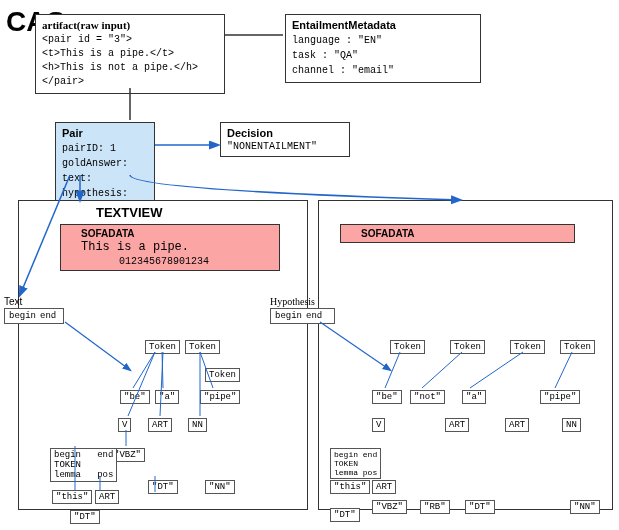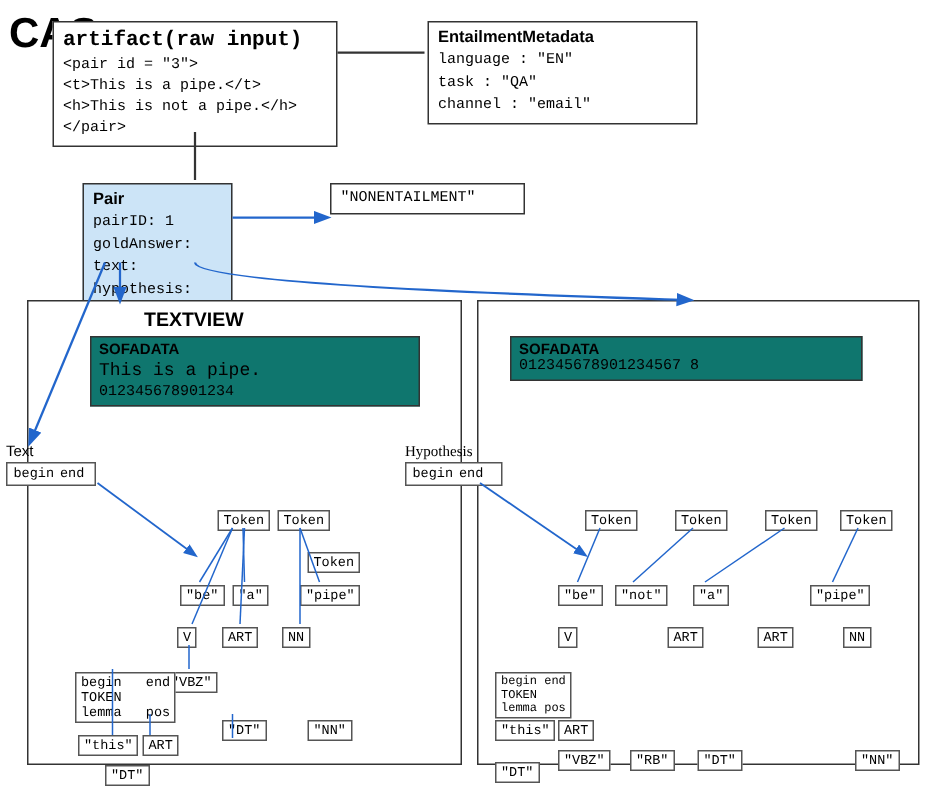--- a/index.html
+++ b/index.html
@@ -29,35 +29,35 @@
     .artifact-box {
       position: absolute;
       top: 14px;
       left: 35px;
       width: 190px;
       border: 1.5px solid #333;
       padding: 4px 6px;
       background: #fff;
     }
     .artifact-box .box-title {
-      font-family: Liberation Mono, monospace;
-      font-weight: bold;
-      font-size: 14px;
+      font-family: Liberation Serif, serif;
+      font-weight: bold;
+      font-size: 11px;
       margin-bottom: 2px;
     }
     .artifact-box .box-content {
       font-size: 10px;
       line-height: 1.4;
     }
     
     .entailment-box {
       position: absolute;
       top: 14px;
       left: 285px;
-      width: 180px;
+      width: 196px;
       border: 1.5px solid #333;
       padding: 4px 6px;
       background: #fff;
     }
     .entailment-box .box-title {
       font-family: Arial, sans-serif;
       font-weight: bold;
       font-size: 11px;
       margin-bottom: 2px;
     }
@@ -137,35 +137,36 @@
       top: 205px;
       left: 375px;
       font-family: Arial, sans-serif;
       font-weight: bold;
       font-size: 13px;
     }
     
     .sofadata-box {
       position: absolute;
       border: 1.5px solid #333;
-      padding: 3px 5px;
-      background: #0f766e;
+      padding: 3px 20px;
+      background: #fca5a5;
     }
     .sofadata-title {
       font-family: Arial, sans-serif;
       font-weight: bold;
       font-size: 10px;
     }
     .sofadata-text {
       font-size: 12px;
       font-weight: normal;
       line-height: 1.4;
     }
     .sofadata-numbers {
       font-size: 10px;
+      margin-left: 38px;
     }
     
     .anno-box {
       position: absolute;
       border: 1.5px solid #555;
       background: #fff;
       font-size: 9px;
       padding: 1px 3px;
       font-family: 'Courier New', monospace;
     }
@@ -217,37 +218,37 @@
     <div class="box-title">Pair</div>
     <div class="box-content">
       pairID: 1<br>
       goldAnswer:<br>
       text:<br>
       hypothesis:
     </div>
   </div>
 
   <div class="decision-box">
+    <div class="box-title">Decision</div>
     <div class="box-content">"NONENTAILMENT"</div>
   </div>
 
   <div class="textview-panel"></div>
   <div class="textview-title">TEXTVIEW</div>
 
   <div class="hypothesis-panel"></div>
 
   <div class="sofadata-box" style="top:224px; left:60px; width:220px;">
     <div class="sofadata-title">SOFADATA</div>
     <div class="sofadata-text">This is a pipe.</div>
     <div class="sofadata-numbers">012345678901234</div>
   </div>
 
   <div class="sofadata-box" style="top:224px; left:340px; width:235px;">
     <div class="sofadata-title">SOFADATA</div>
-    <div class="sofadata-numbers">012345678901234567 8</div>
   </div>
 
   <div style="position:absolute; top:296px; left:4px; font-size:10px; font-family:Arial,sans-serif;text-align:right;">Text</div>
   <div class="text-begin-end" style="top:308px; left:4px; width:60px; display:flex; gap:4px;">
     <span>begin</span>
     <span>end</span>
   </div>
 
   <div style="position:absolute; top:296px; left:270px; font-size:10px; font-family:Liberation Serif, serif;">Hypothesis</div>
   <div class="text-begin-end" style="top:308px; left:270px; width:65px; display:flex; gap:4px;">

